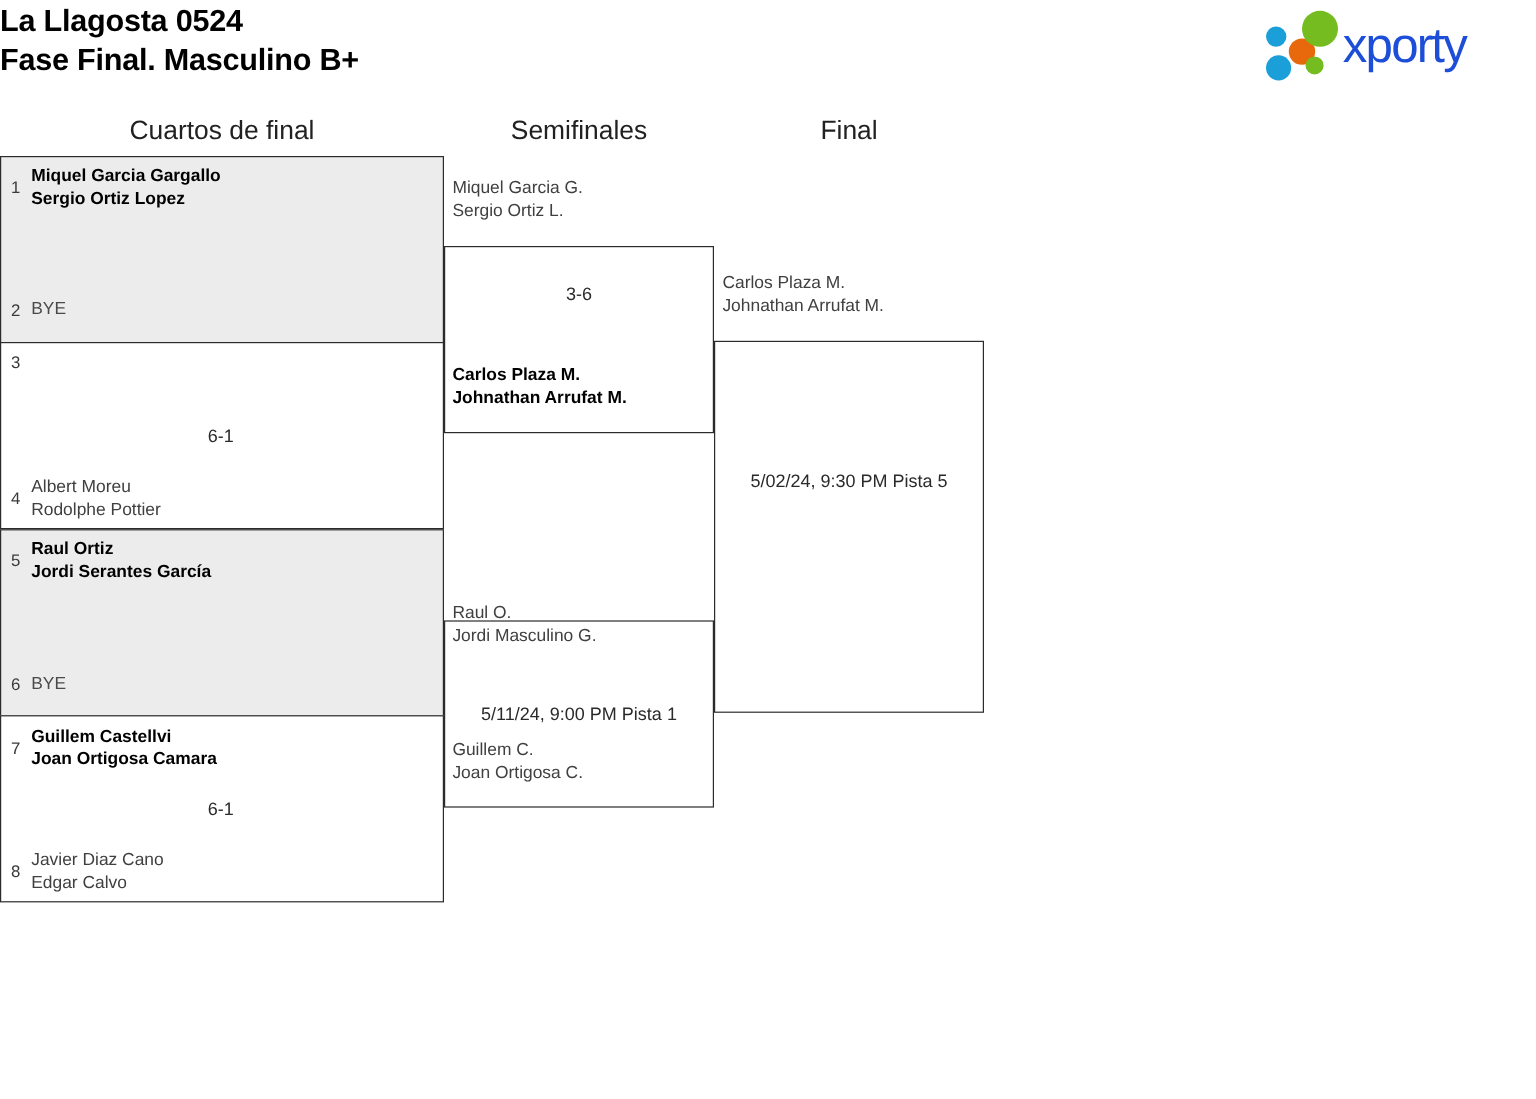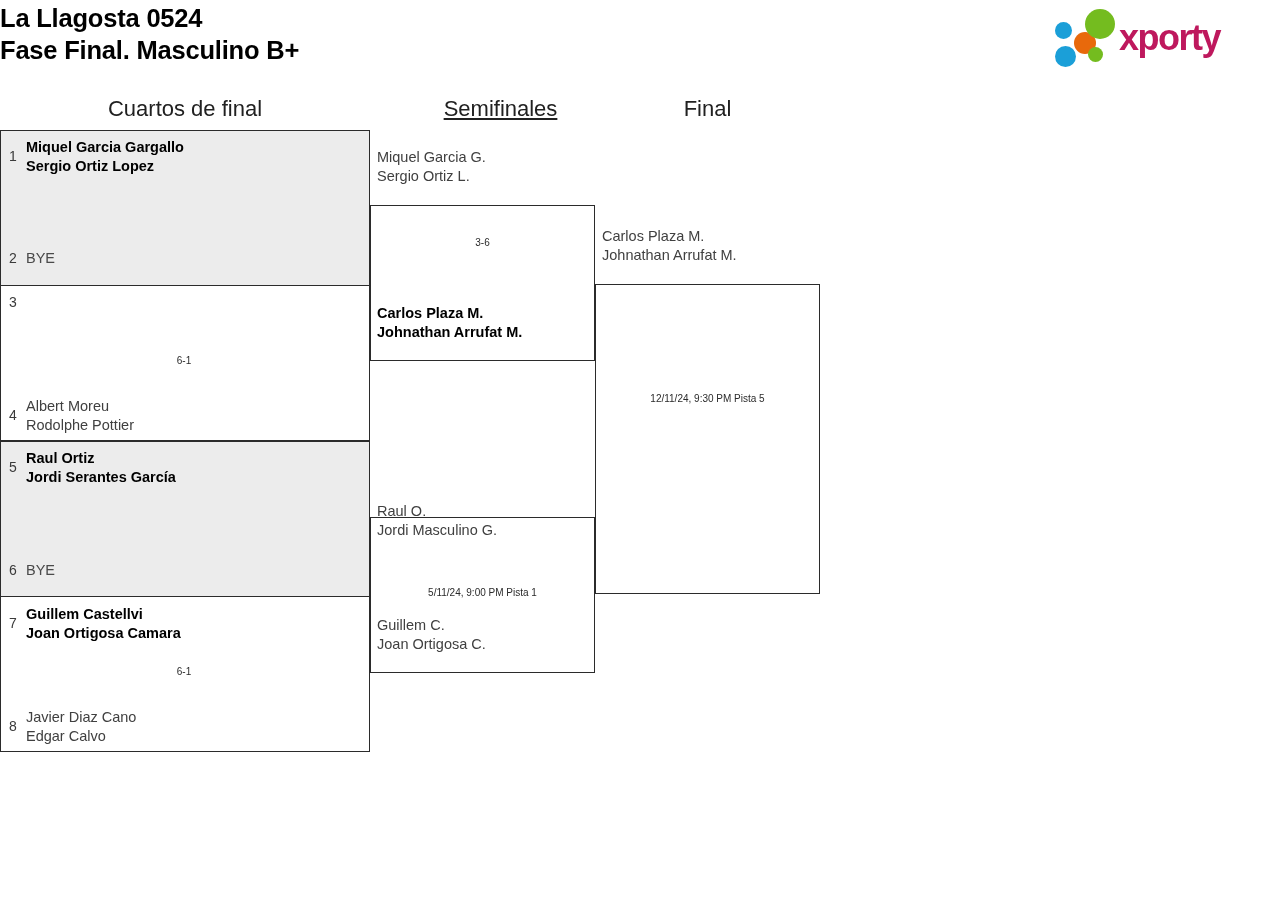--- a/index.html
+++ b/index.html
@@ -51,38 +51,38 @@
   }
   .dot { position: absolute; border-radius: 50%; }
   .dot-a { left: 2px;  top: 16px; width: 17px; height: 17px; background: #1b9fd8; }
   .dot-b { left: 2px;  top: 40px; width: 21px; height: 21px; background: #1b9fd8; }
   .dot-c { left: 21px; top: 26px; width: 22px; height: 22px; background: #e8690b; }
   .dot-d { left: 32px; top: 3px;  width: 30px; height: 30px; background: #74bc1f; }
   .dot-e { left: 35px; top: 41px; width: 15px; height: 15px; background: #74bc1f; }
   #logo-word {
     position: absolute;
     left: 66px; top: 2px;
-    font-size: 36px;
-    font-weight: 700;
-    color: #be185d;
+    font-size: 41px;
+    font-weight: 400;
+    color: #1d4ed8;
     letter-spacing: -1.5px;
     line-height: 60px;
   }
 
   
   .round-header {
     position: absolute;
     font-size: 22px;
     font-weight: 400;
     color: #212121;
     text-align: center;
     white-space: nowrap;
   }
   #round-header-0 { left: 0px;   top: 96px; width: 370px; }
-  #round-header-1 { left: 388px; top: 96px; width: 225px; text-decoration: underline; }
+  #round-header-1 { left: 370px; top: 96px; width: 225px; }
   #round-header-2 { left: 595px; top: 96px; width: 225px; }
 
   
   #bracket {
     position: absolute;
     left: 0; top: 0;
     width: 1280px; height: 916px;
   }
 
   
@@ -144,21 +144,21 @@
   #qf-1-top    { top: 293px; }
   #qf-1-bottom { top: 397px; }
   #qf-2-top    { top: 449px; }
   #qf-2-bottom { top: 561px; }
   #qf-3-top    { top: 605px; }
   #qf-3-bottom { top: 708px; }
 
   
   .match-note {
     position: absolute;
-    font-size: 10px;
+    font-size: 15px;
     color: #2a2a2a;
     text-align: center;
     white-space: nowrap;
   }
   .qf-note { left: 26px; width: 316px; }
   #qf-1-note { top: 355px; }
   #qf-3-note { top: 666px; }
 
   
   .sf-name {
@@ -308,19 +308,19 @@
   <div class="match-note sf-note" id="sf-1-note">5/11/24, 9:00 PM Pista 1</div>
   <div class="sf-name" id="sf-1-bottom">
     <div class="name-line">Guillem C.</div>
     <div class="name-line">Joan Ortigosa C.</div>
   </div>
 
   <div class="fn-name" id="fn-0-top">
     <div class="name-line">Carlos Plaza M.</div>
     <div class="name-line">Johnathan Arrufat M.</div>
   </div>
-  <div class="match-note fn-note" id="fn-0-note">12/11/24, 9:30 PM Pista 5</div>
+  <div class="match-note fn-note" id="fn-0-note">5/02/24, 9:30 PM Pista 5</div>
   <div class="fn-name" id="fn-0-bottom">
     <div class="name-line"></div>
     <div class="name-line"></div>
   </div>
 
 </div>
 
 </body></html>

